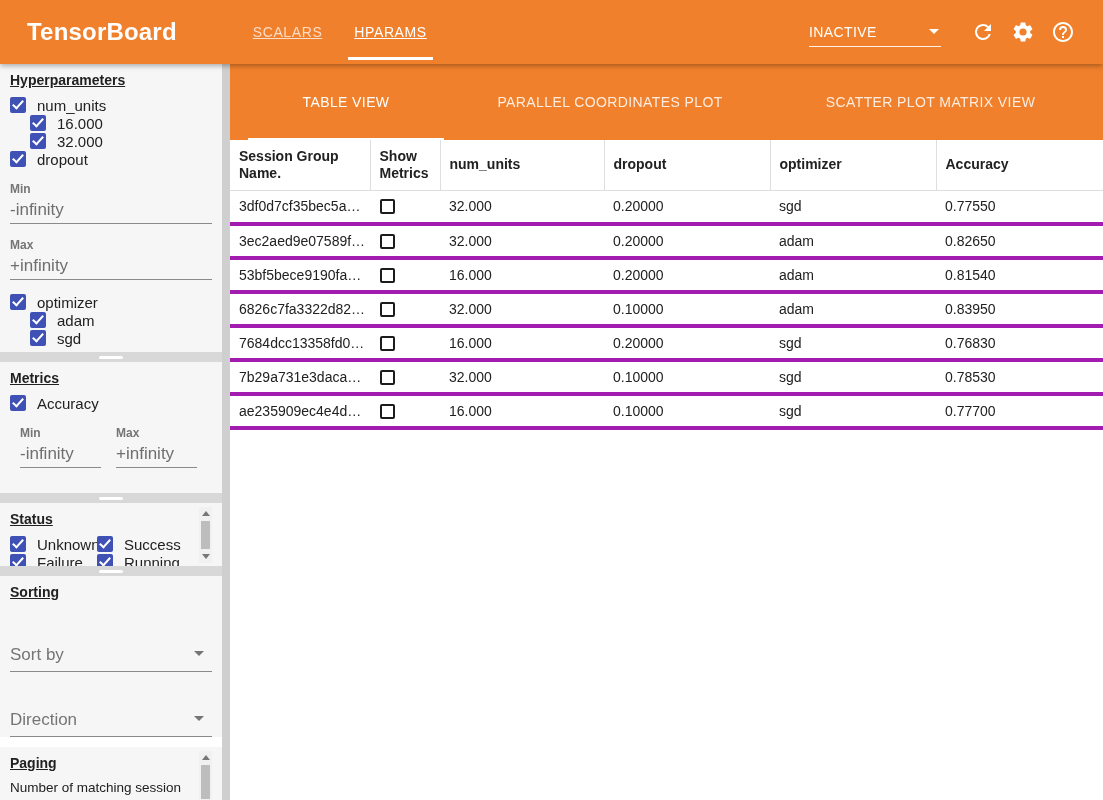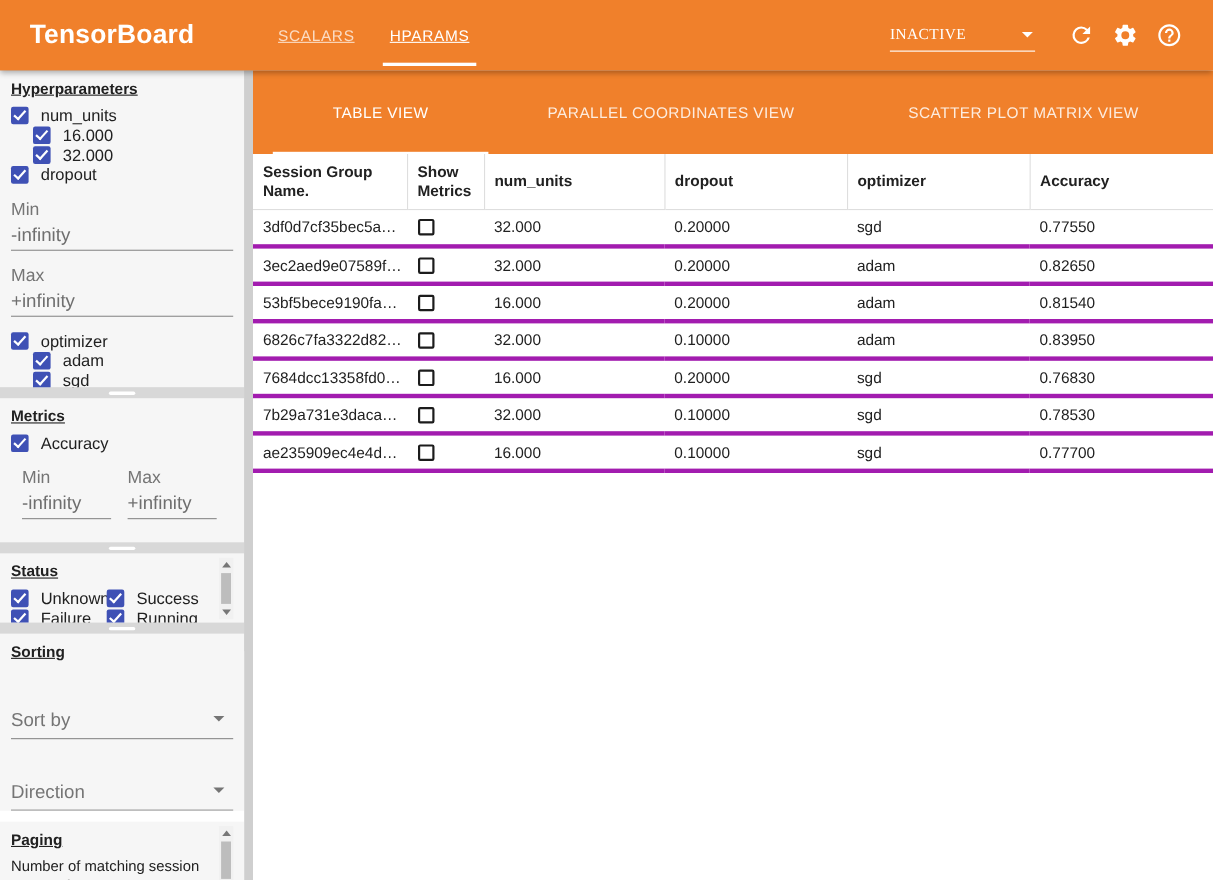--- a/index.html
+++ b/index.html
@@ -18,21 +18,21 @@
     position:relative; display:flex; align-items:center; padding:0 16px;
     color:rgba(255,255,255,.72); font-size:14px; letter-spacing:.6px; cursor:pointer;text-decoration:underline;
   }
   .top-tab.active { color:#fff; }
   .top-tab .ink { position:absolute; left:10px; right:10px; bottom:4px; height:3px; background:#fff; }
   .toolbar { margin-left:auto; display:flex; align-items:center; margin-right:20px; }
   .status-select {
     position:relative; width:132px; height:30px; margin-right:22px;
     border-bottom:1px solid rgba(255,255,255,.9);
     color:#fff; font-size:14px; letter-spacing:.4px;
-    display:flex; align-items:center; cursor:pointer;font-family:Liberation Serif, serif;
+    display:flex; align-items:center; cursor:pointer;
   }
   .status-select .caret {
     position:absolute; right:2px; top:12px; width:0; height:0;
     border-left:5px solid transparent; border-right:5px solid transparent;
     border-top:5px solid #fff;
   }
   .icon-btn { width:24px; height:24px; margin:0 8px; cursor:pointer; }
   .icon-btn svg { width:24px; height:24px; fill:#fff; }
 
   
@@ -56,21 +56,21 @@
   .cb-row.indent { margin-left:20px; }
   .cbx {
     flex:0 0 auto; width:16px; height:16px; background:#3f51b5; border-radius:2px; position:relative;
   }
   .cbx::after {
     content:""; position:absolute; left:5px; top:1px; width:4px; height:9px;
     border:solid #fff; border-width:0 2.4px 2.4px 0; transform:rotate(42deg);
   }
   .cb-label { margin-left:11px; font-size:15px; color:#212121; white-space:nowrap; }
 
-  .field-label { font-size:16px; color:#757575; margin-top:14px; }
+  .field-label { font-size:12px; color:#757575; margin-top:14px;font-weight:bold; }
   .line-input {
     display:block; width:202px; border:none; outline:none; background:transparent;
     border-bottom:1px solid #8a8a8a; color:#6f6f6f; font-size:17px;
     font-family:"Liberation Sans", sans-serif; padding:2px 0 3px 0; margin-top:2px;
   }
   .half-fields { display:flex; margin-left:10px; }
   .half { width:96px; }
   .half .line-input { width:81px; }
 
   .status-grid { display:grid; grid-template-columns:87px 105px; grid-row-gap:0; }
@@ -289,21 +289,21 @@
 
   <div class="side-strip"></div>
 </aside>
 
 <main class="content">
   <div class="view-tabs">
     <div class="view-tab vt-1 active">
       <span>TABLE VIEW</span>
     </div>
     <div class="view-tab vt-2">
-      <span>PARALLEL COORDINATES VIEW</span>
+      <span>PARALLEL COORDINATES PLOT</span>
     </div>
     <div class="view-tab vt-3">
       <span>SCATTER PLOT MATRIX VIEW</span>
     </div>
     <div class="view-ink"></div>
   </div>
 
   <table class="grid">
     <colgroup>
       <col class="c-name">

